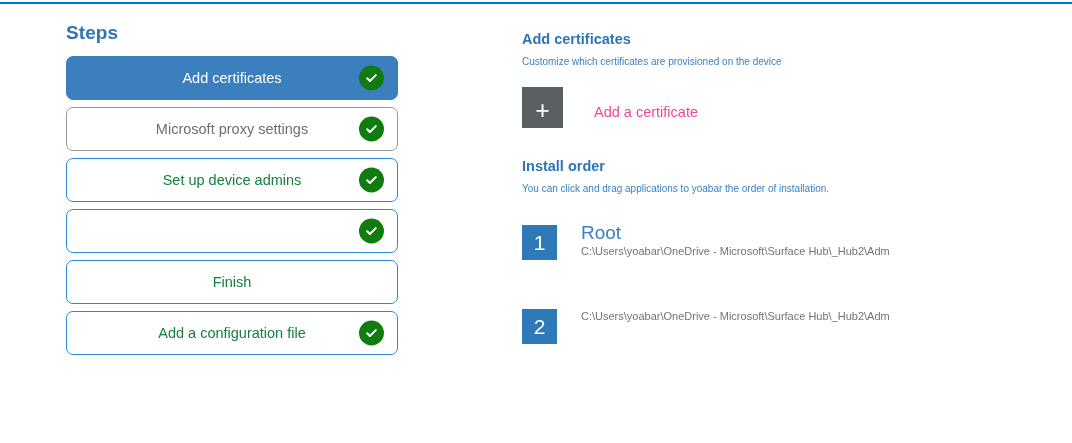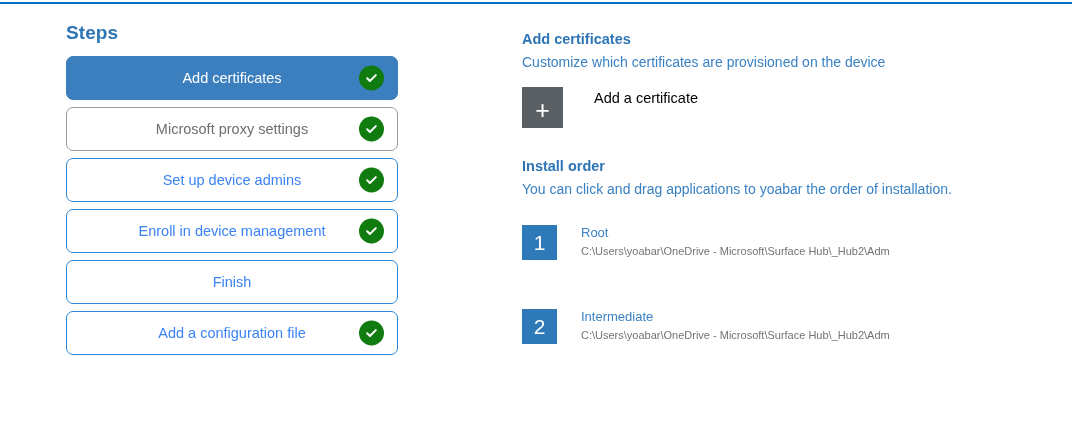--- a/index.html
+++ b/index.html
@@ -77,21 +77,21 @@
     background: #3C7FBF;
     border: 1px solid #3C7FBF;
   }
   .step.is-active .step-label { color: #ffffff; }
 
   
   .step.is-default {
     background: #ffffff;
     border: 1px solid #2B88D8;
   }
-  .step.is-default .step-label { color: #3b82f6; }
+  .step.is-default .step-label { color: #15803d; }
 
   
   .step.is-muted {
     background: #ffffff;
     border: 1px solid #9A9A9A;
   }
   .step.is-muted .step-label { color: #6E6E6E; }
 
   
   .check-badge {
@@ -119,21 +119,21 @@
 
   .section-head {
     font-size: 14.5px;
     font-weight: bold;
     color: #2E75B6;
     line-height: 18px;
     margin: 0;
   }
 
   .section-sub {
-    font-size: 14px;
+    font-size: 10px;
     color: #3A81C3;
     line-height: 18px;
     margin: 5px 0 0 0;
     white-space: nowrap;
   }
 
   
   .add-row {
     display: flex;
     align-items: flex-start;
@@ -155,24 +155,24 @@
     transform: translateY(-50%);
     text-align: center;
     color: #ffffff;
     font-size: 25px;
     line-height: 1;
     font-weight: 300;
   }
 
   .add-label {
     font-size: 14.5px;
-    color: #000000;
+    color: #ec4899;
     line-height: 17px;
     margin-left: 31px;
-    margin-top: 3px;
+    margin-top: 17px;
     white-space: nowrap;
   }
 
   
   .install-block { margin-top: 29px; }
 
   .order-list { margin-top: 27px; }
 
   .order-item {
     display: flex;
@@ -192,21 +192,21 @@
   }
 
   .order-text {
     margin-left: 24px;
     margin-top: -2px;
     overflow: hidden;
     white-space: nowrap;
   }
 
   .order-name {
-    font-size: 13px;
+    font-size: 19px;
     color: #3A81C3;
     line-height: 19px;
   }
 
   .order-path {
     font-size: 11px;
     color: #737373;
     line-height: 19px;
   }
 </style>
@@ -238,21 +238,20 @@
         </div>
         <div class="step is-default">
           <span class="step-label">Set up device admins</span>
           <span class="check-badge">
             <svg width="15" height="15" viewBox="0 0 16 16" aria-hidden="true">
               <path d="M3.4 8.3 L6.3 11.2 L12.6 4.9" fill="none" stroke="#ffffff" stroke-width="2.1" stroke-linecap="round" stroke-linejoin="round"></path>
             </svg>
           </span>
         </div>
         <div class="step is-default">
-          <span class="step-label">Enroll in device management</span>
           <span class="check-badge">
             <svg width="15" height="15" viewBox="0 0 16 16" aria-hidden="true">
               <path d="M3.4 8.3 L6.3 11.2 L12.6 4.9" fill="none" stroke="#ffffff" stroke-width="2.1" stroke-linecap="round" stroke-linejoin="round"></path>
             </svg>
           </span>
         </div>
         <div class="step is-default">
           <span class="step-label">Finish</span>
         </div>
         <div class="step is-default">
@@ -286,21 +285,20 @@
           <div class="order-item">
             <div class="order-badge">1</div>
             <div class="order-text">
               <div class="order-name">Root</div>
               <div class="order-path">C:\Users\yoabar\OneDrive - Microsoft\Surface Hub\_Hub2\Adm</div>
             </div>
           </div>
           <div class="order-item">
             <div class="order-badge">2</div>
             <div class="order-text">
-              <div class="order-name">Intermediate</div>
               <div class="order-path">C:\Users\yoabar\OneDrive - Microsoft\Surface Hub\_Hub2\Adm</div>
             </div>
           </div>
         </div>
     </div>
 
   </div>
 
 </div>
 

